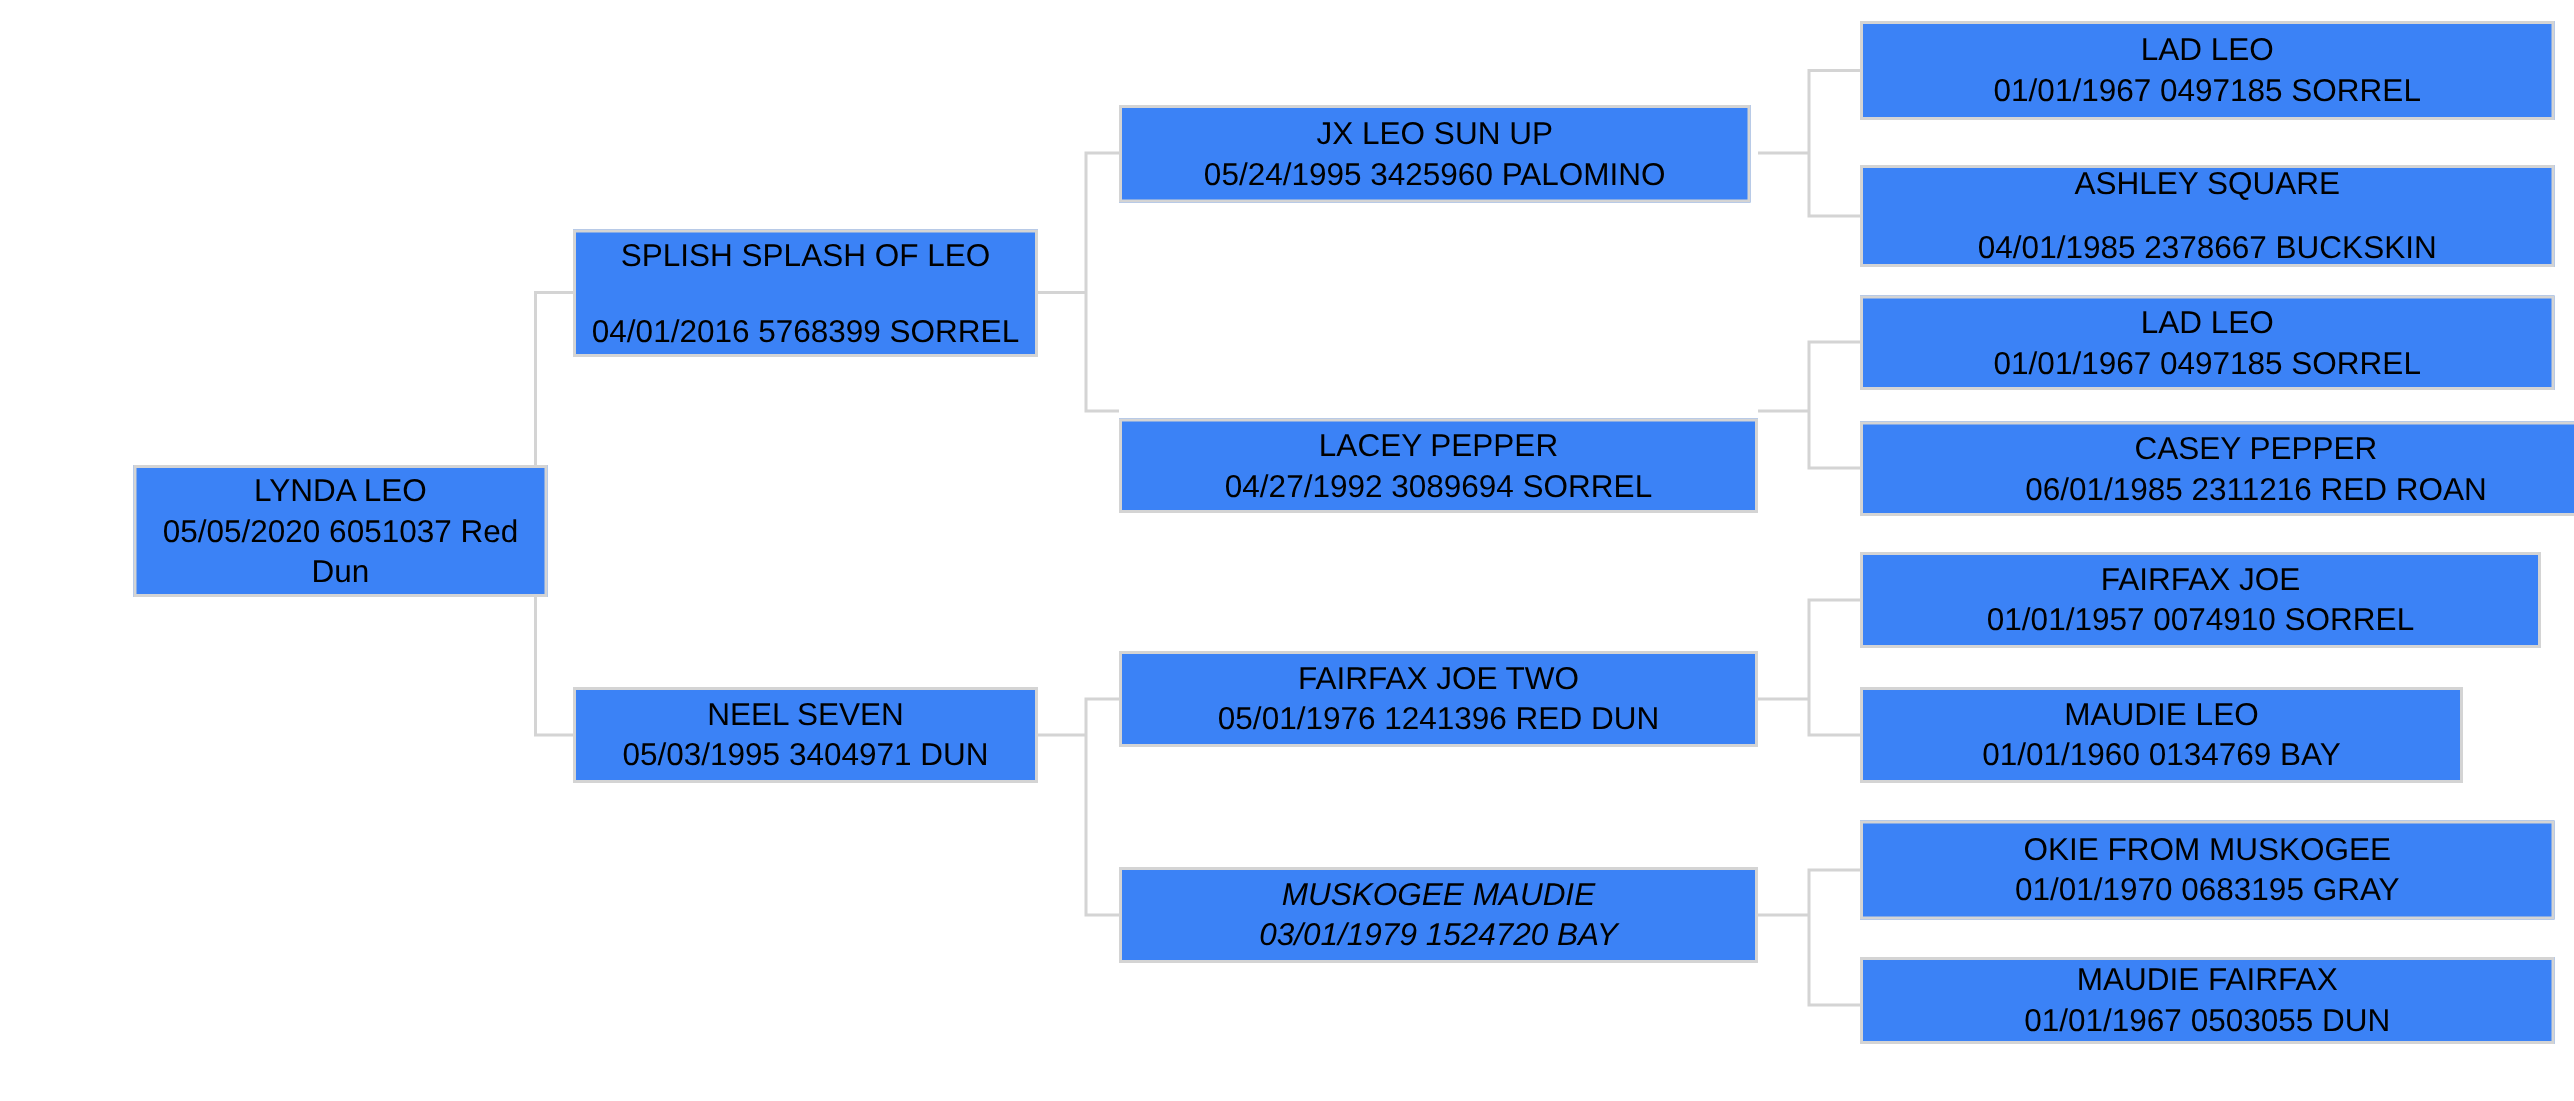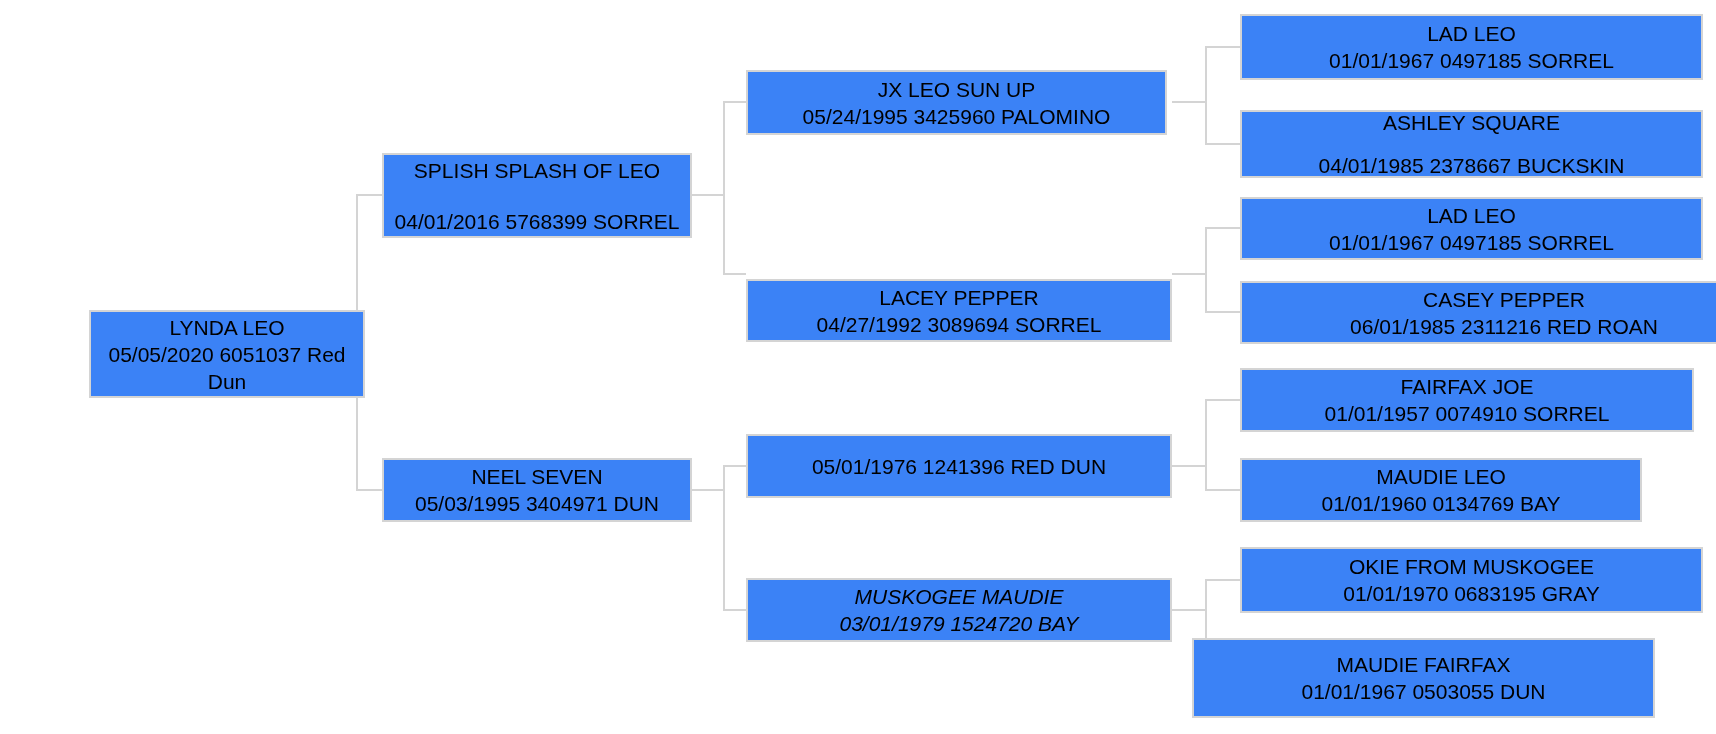--- a/index.html
+++ b/index.html
@@ -48,21 +48,21 @@
   #n-ds      { left: 746px;  top: 434px; width: 426px; height: 64px; }
   #n-dd      { left: 746px;  top: 578px; width: 426px; height: 64px; font-style: italic; }
   
   #n-sss     { left: 1240px; top: 14px;  width: 463px; height: 66px; }
   #n-ssd     { left: 1240px; top: 110px; width: 463px; height: 68px; gap: 16px; }
   #n-sds     { left: 1240px; top: 197px; width: 463px; height: 63px; }
   #n-sdd     { left: 1240px; top: 281px; width: 528px; height: 63px; }
   #n-dss     { left: 1240px; top: 368px; width: 454px; height: 64px; }
   #n-dsd     { left: 1240px; top: 458px; width: 402px; height: 64px; }
   #n-dds     { left: 1240px; top: 547px; width: 463px; height: 66px; }
-  #n-ddd     { left: 1192px; top: 638px; width: 463px; height: 80px; }
+  #n-ddd     { left: 1240px; top: 638px; width: 463px; height: 58px; }
 </style>
 </head>
 <body>
 
 <div id="stage">
 
   <svg id="connectors" viewBox="0 0 1716 734" xmlns="http://www.w3.org/2000/svg" fill="none">
     <path stroke-width="2" d="M333 354 H357 M382 195 H357 V490 H382" stroke="#d4d4d4"></path>
     <path stroke-width="2" d="M692 195 H724 M746 102 H724 V274 H746" stroke="#d4d4d4"></path>
     <path stroke-width="2" d="M692 490 H724 M746 466 H724 V610 H746" stroke="#d4d4d4"></path>
@@ -91,20 +91,21 @@
     <span class="line">JX LEO SUN UP</span>
     <span class="line">05/24/1995 3425960 PALOMINO</span>
   </div>
 
   <div class="node" id="n-sd">
     <span class="line">LACEY PEPPER</span>
     <span class="line">04/27/1992 3089694 SORREL</span>
   </div>
 
   <div class="node" id="n-ds">
+    <span class="line">FAIRFAX JOE TWO</span>
     <span class="line">05/01/1976 1241396 RED DUN</span>
   </div>
 
   <div class="node" id="n-dd">
     <span class="line">MUSKOGEE MAUDIE</span>
     <span class="line">03/01/1979 1524720 BAY</span>
   </div>
 
   <div class="node" id="n-sss">
     <span class="line">LAD LEO</span>

